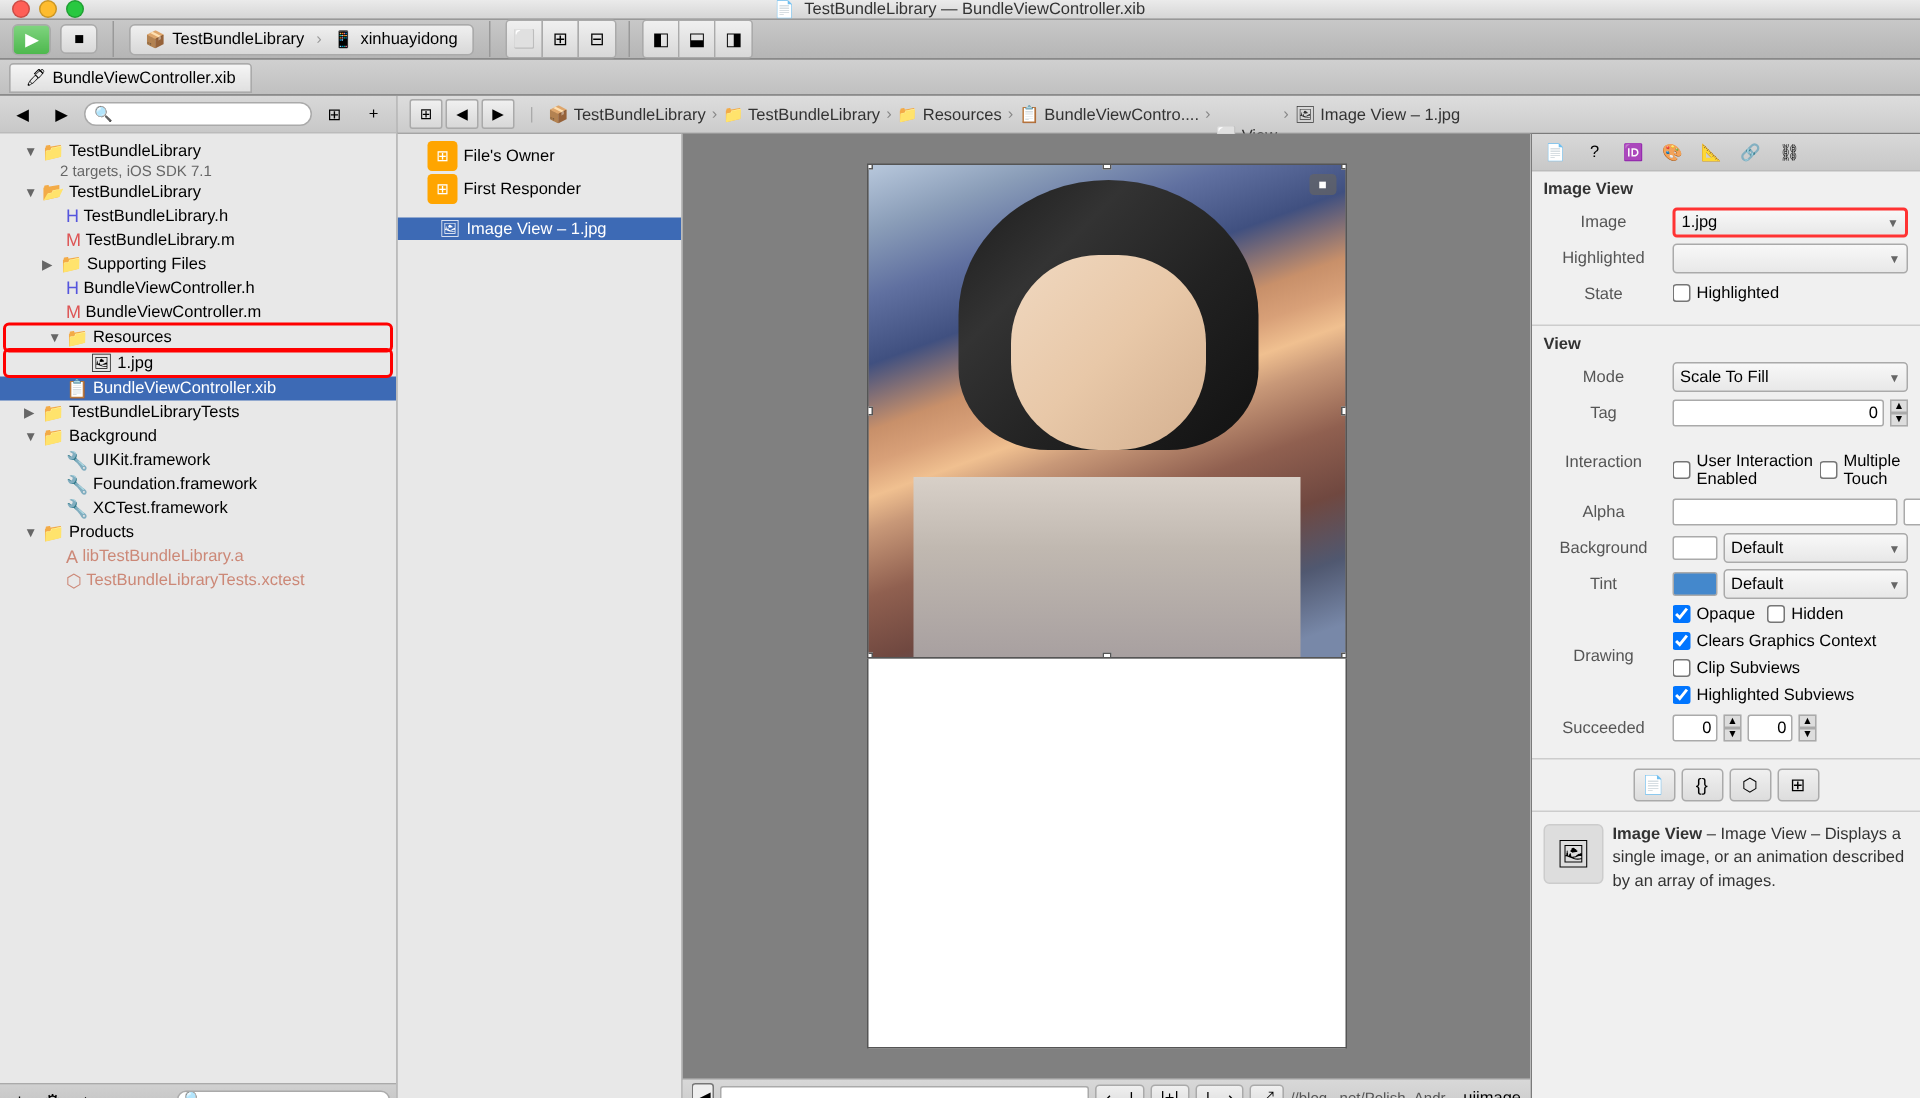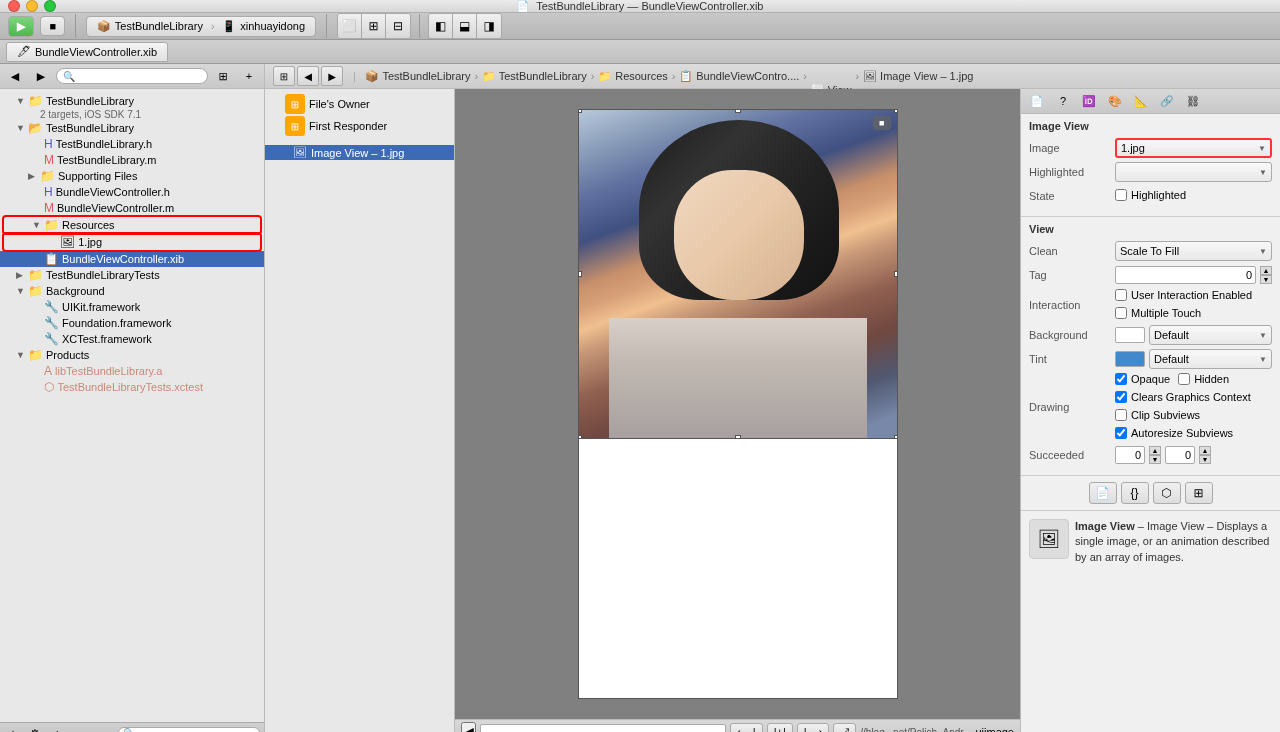--- a/index.html
+++ b/index.html
@@ -215,21 +215,21 @@
       margin-bottom: 6px;
     }
     .inspector-row {
       display: flex;
       align-items: center;
       margin-bottom: 4px;
       min-height: 20px;
     }
     .inspector-label {
       width: 80px;
-      text-align: left;
+      text-align: center;
       font-size: 11px;
       color: #555;
       margin-right: 6px;
       flex-shrink: 0;
     }
     .inspector-control {
       flex: 1;
       display: flex;
       align-items: center;
       gap: 4px;
@@ -655,21 +655,21 @@
                     <span>Highlighted</span>
                   </label>
                 </div>
               </div>
             </div>
 
             <div class="inspector-section">
               <div class="inspector-section-title">View</div>
 
               <div class="inspector-row">
-                <div class="inspector-label">Clean</div>
+                <div class="inspector-label">Mode</div>
                 <div class="inspector-control">
                   <div class="dropdown">
                     <span>Scale To Fill</span>
                     <span class="dropdown-arrow">▼</span>
                   </div>
                 </div>
               </div>
 
               <div class="inspector-row">
                 <div class="inspector-label">Tag</div>
@@ -677,32 +677,40 @@
                   <input type="text" class="number-field" value="0" style="flex: 1 1 0%;">
                   <div class="stepper">
                     <button class="stepper-btn">▲</button>
                     <button class="stepper-btn">▼</button>
                   </div>
                 </div>
               </div>
 
               <div class="inspector-row">
                 <div class="inspector-label">Interaction</div>
-                <div class="inspector-control" style="flex-direction:column; align-items:flex-start;">
+                <div class="inspector-control" style="flex-direction:row; align-items:flex-start;margin-top:12px;">
                   <label class="checkbox-row">
                     <input type="checkbox" style="">
                     <span>User Interaction Enabled</span>
                   </label>
                   <label class="checkbox-row">
                     <input type="checkbox" style="">
                     <span>Multiple Touch</span>
                   </label>
                 </div>
               </div>
 
+              <div class="inspector-row">
+                <div class="inspector-label">Alpha</div>
+                <div class="inspector-control">
+                  <input type="text" style="flex: 1 1 0%; height: 18px; border: 1px solid rgb(170, 170, 170); border-radius: 2px; background: rgb(255, 255, 255); font-size: 11px; padding: 0px 3px;">
+                  <input type="text" class="alpha-field" value="1" style="">
+
+                </div>
+              </div>
 
               <div class="inspector-row">
                 <div class="inspector-label">Background</div>
                 <div class="inspector-control">
                   <div class="color-swatch" style="background:#fff;"></div>
                   <div class="dropdown" style="flex:1;">
                     <span>Default</span>
                     <span class="dropdown-arrow">▼</span>
                   </div>
                 </div>
@@ -735,21 +743,21 @@
                   <label class="checkbox-row">
                     <input type="checkbox" checked="" style="">
                     <span>Clears Graphics Context</span>
                   </label>
                   <label class="checkbox-row">
                     <input type="checkbox" style="">
                     <span>Clip Subviews</span>
                   </label>
                   <label class="checkbox-row">
                     <input type="checkbox" checked="" style="">
-                    <span>Autoresize Subviews</span>
+                    <span>Highlighted Subviews</span>
                   </label>
                 </div>
               </div>
 
               <div class="inspector-row">
                 <div class="inspector-label">Succeeded</div>
                 <div class="inspector-control">
                   <input type="text" class="number-field" value="0" style="width: 30px;">
                   <div class="stepper">
                     <button class="stepper-btn">▲</button>

